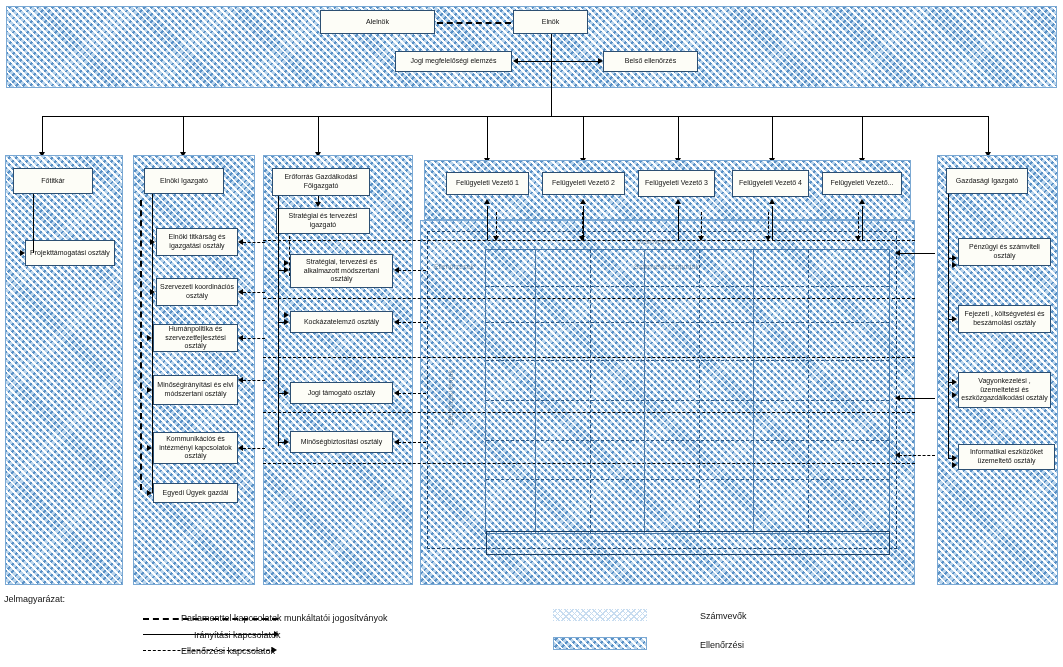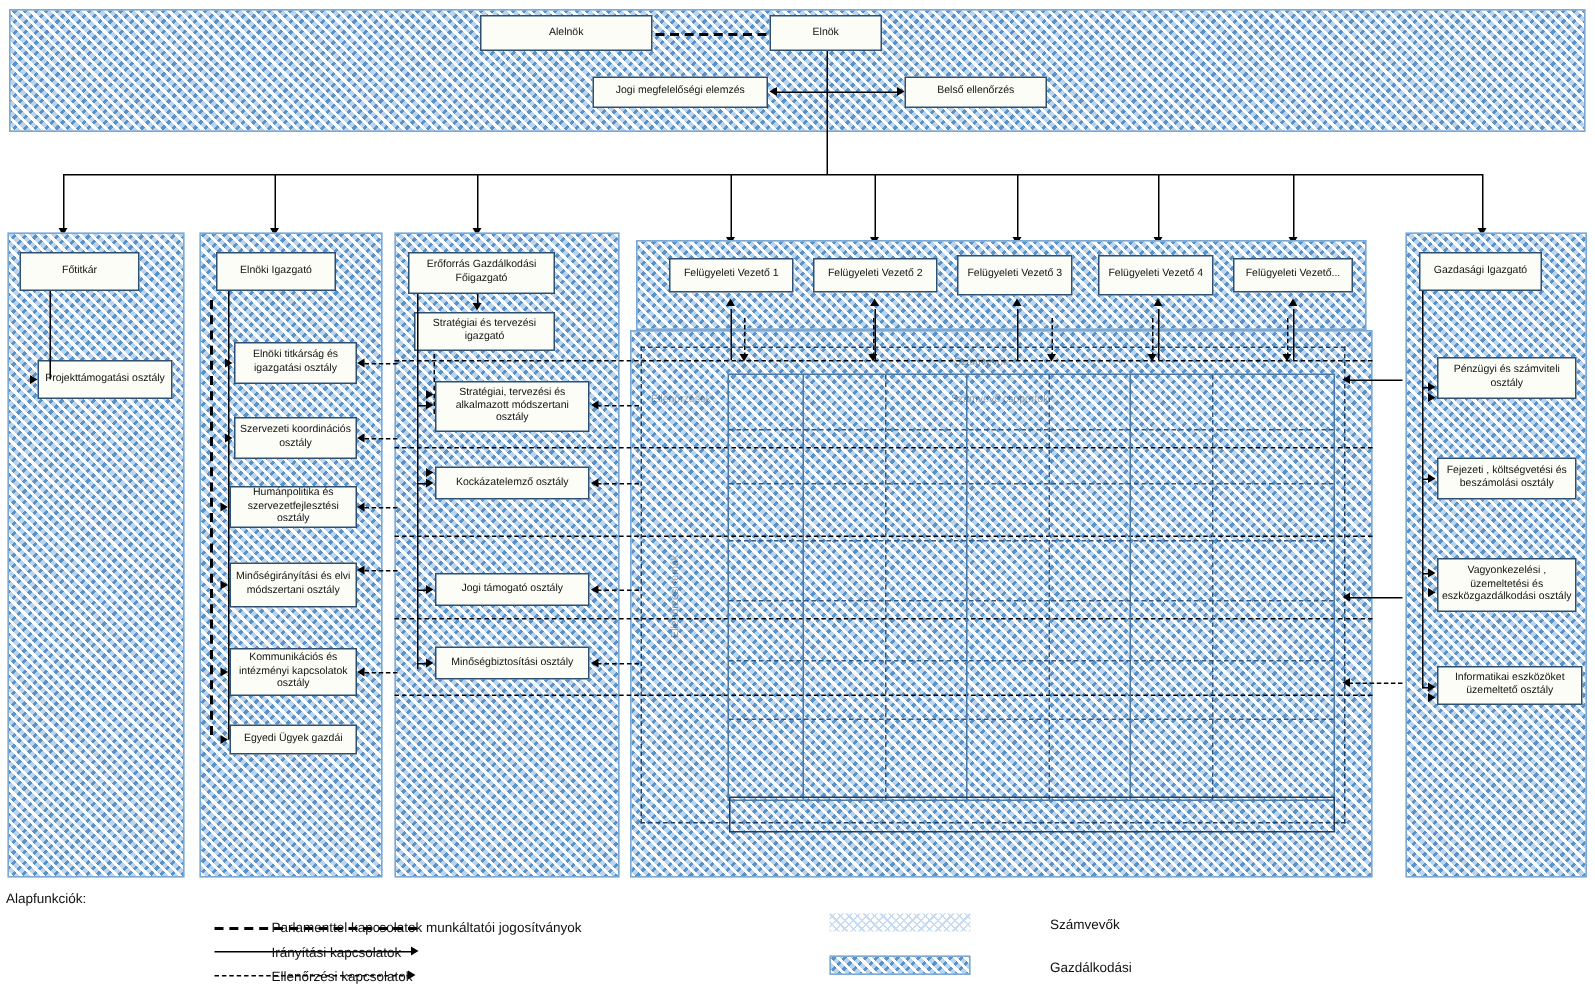--- a/index.html
+++ b/index.html
@@ -270,30 +270,30 @@
 <div class="ln h" style="left:948px;top:319px;width:6px;"></div>
 <div class="arr arr-r" style="left:952px;top:316px;"></div>
 <div class="ln h" style="left:948px;top:382px;width:6px;"></div>
 <div class="arr arr-r" style="left:952px;top:379px;"></div>
 <div class="ln h" style="left:948px;top:458px;width:6px;"></div>
 <div class="arr arr-r" style="left:952px;top:455px;"></div>
 <div class="arr arr-r" style="left:952px;top:262px;"></div>
 <div class="arr arr-r" style="left:952px;top:392px;"></div>
 <div class="arr arr-r" style="left:952px;top:462px;"></div>
 
-<div class="legend" style="left:4px;top:594px;font-weight:normal;">Alapfunkciók:</div>
+<div class="legend" style="left:4px;top:594px;font-weight:normal;">Jelmagyarázat:</div>
 
 <div class="lg-swatch" style="left:143px;top:618px;width:135px;height:0;border-top:2px dashed #000;"></div>
 <div class="legend" style="left:181px;top:613px;">Parlamenttel kapcsolatok munkáltatói jogosítványok</div>
 
 <div class="lg-swatch" style="left:143px;top:634px;width:133px;height:0;border-top:1.5px solid #000;"></div>
 <div class="arr arr-r" style="left:274px;top:631px;"></div>
-<div class="legend" style="left:181px;top:630px;">Irányítási kapcsolatok</div>
+<div class="legend" style="left:194px;top:630px;">Irányítási kapcsolatok</div>
 
 <div class="lg-swatch" style="left:143px;top:650px;width:131px;height:0;border-top:1.5px dashed #000;"></div>
 <div class="arr arr-r" style="left:272px;top:647px;"></div>
 <div class="legend" style="left:181px;top:646px;">Ellenőrzési kapcsolatok</div>
 
 <div class="lg-swatch pat-light" style="left:553px;top:609px;width:94px;height:12px;border:none;"></div>
 <div class="legend" style="left:700px;top:611px;">Számvevők</div>
 
 <div class="lg-swatch pat-base" style="left:553px;top:637px;width:94px;height:13px;"></div>
-<div class="legend" style="left:700px;top:640px;">Gazdálkodási</div>
+<div class="legend" style="left:700px;top:640px;">Ellenőrzési</div>
 
 </body></html>

